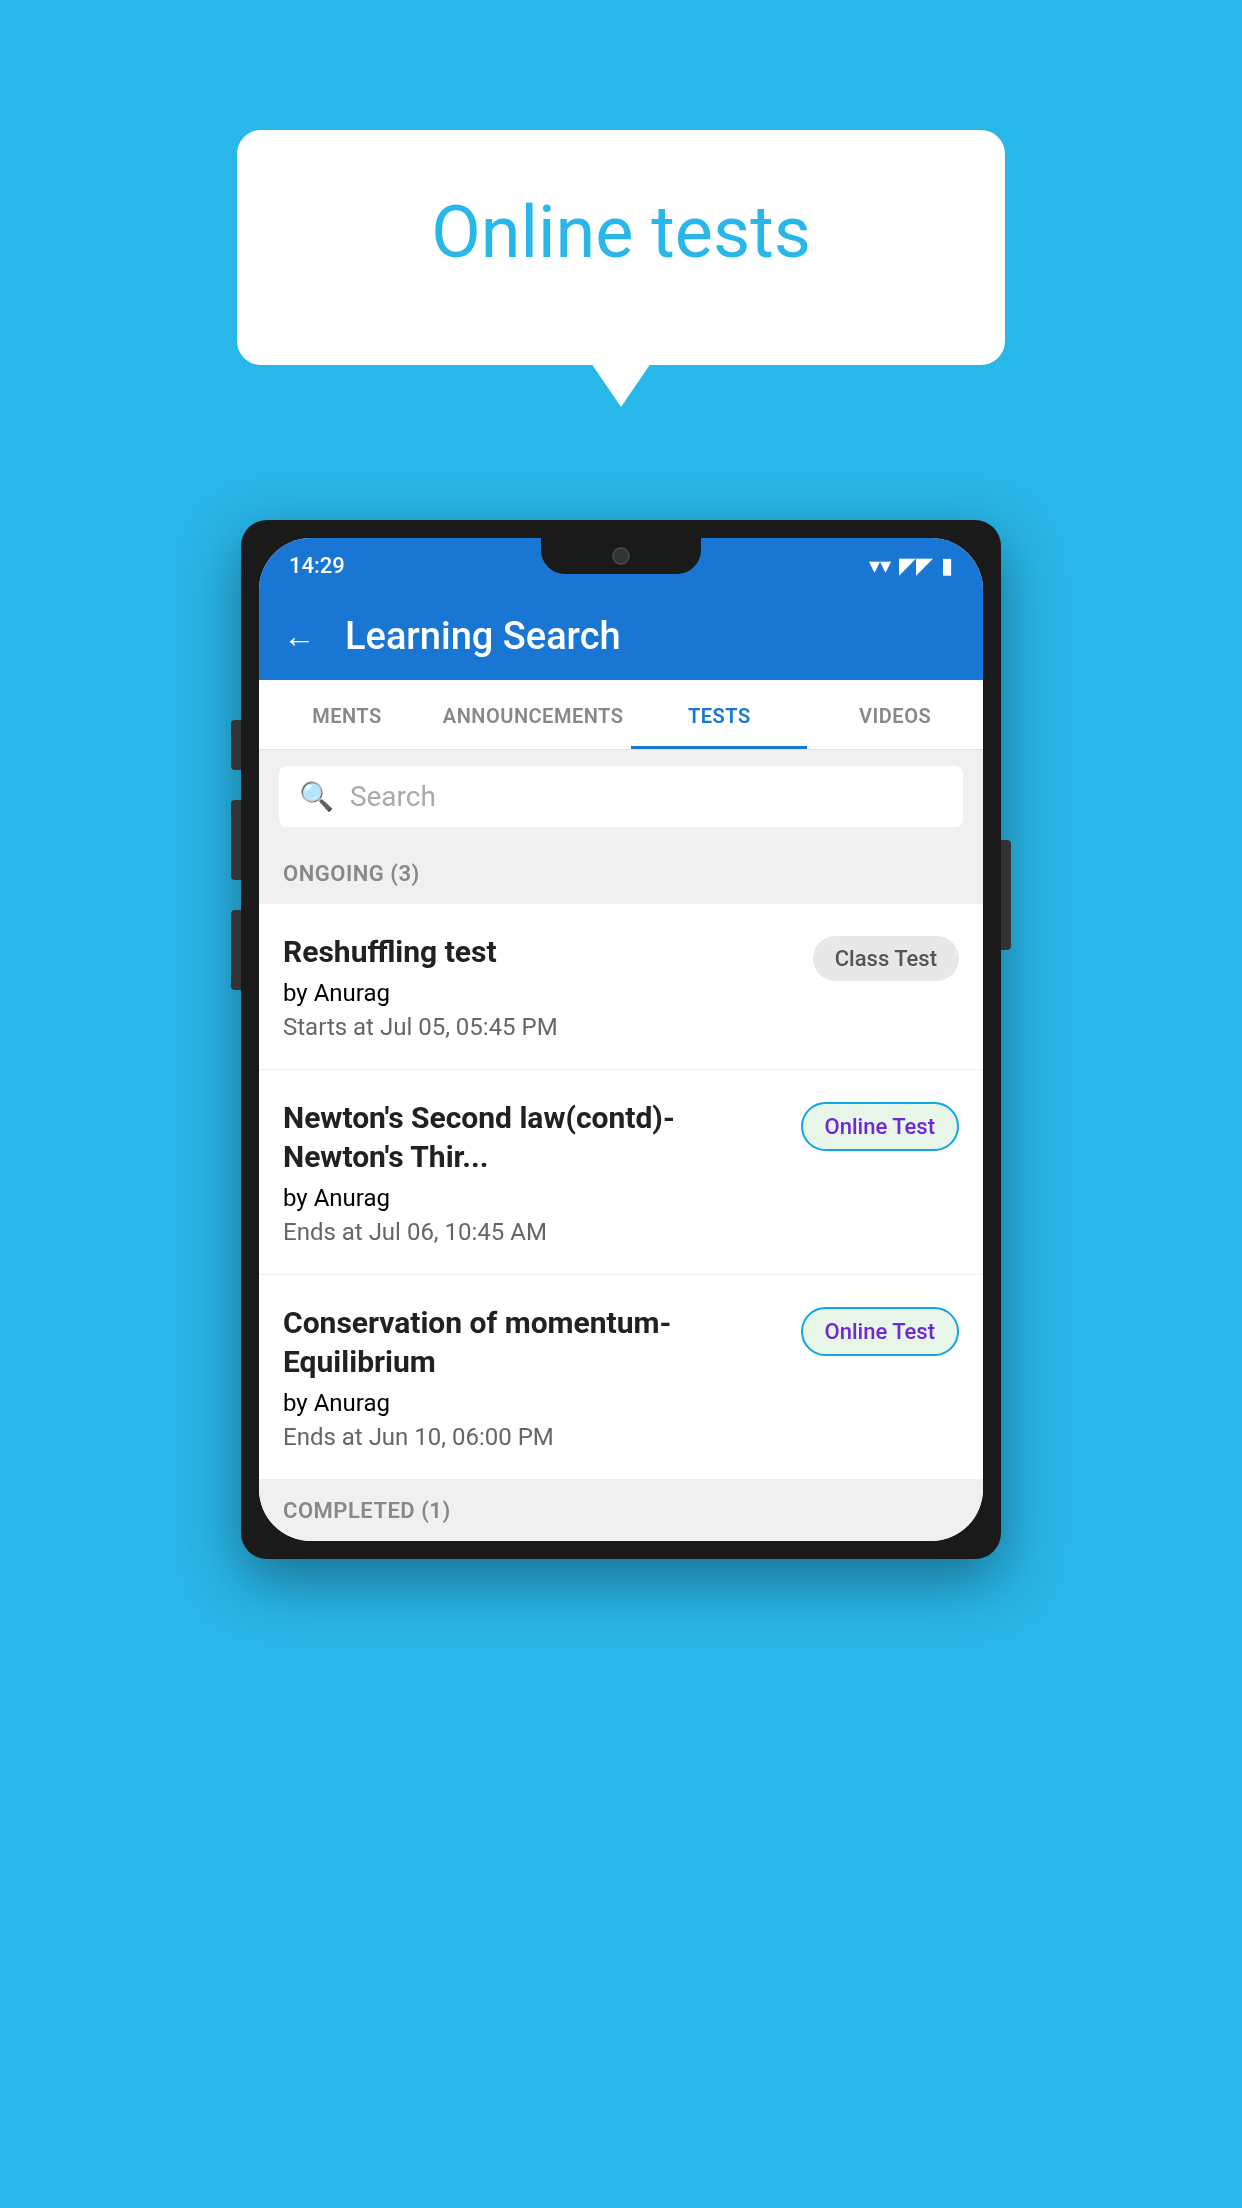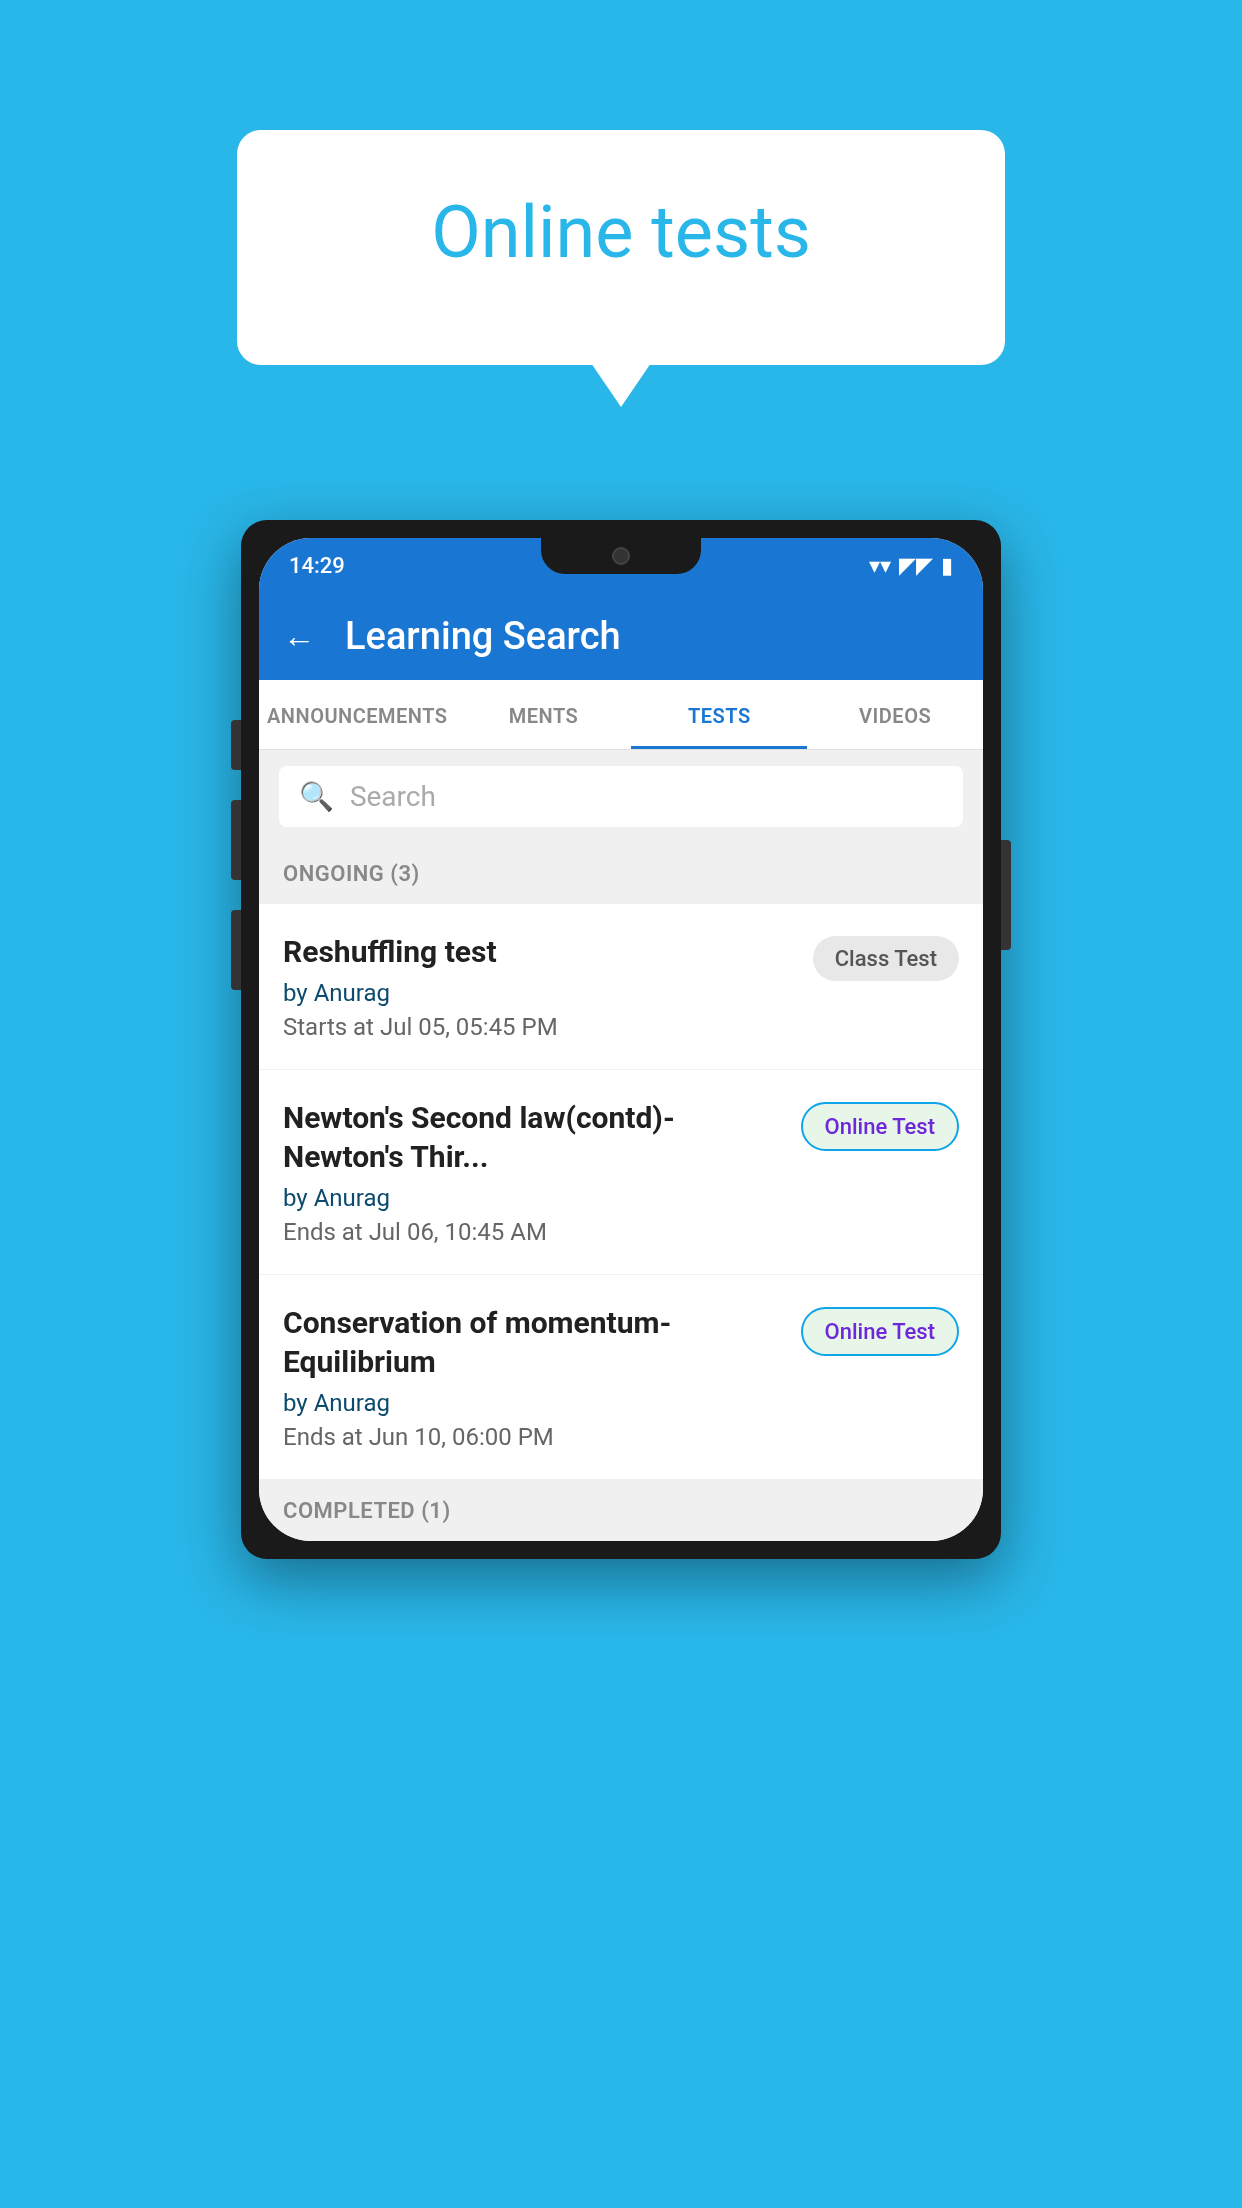--- a/index.html
+++ b/index.html
@@ -261,21 +261,21 @@
     .test-name {
       font-size: 30px;
       font-weight: 700;
       color: #212121;
       margin-bottom: 8px;
       line-height: 1.3;
     }
 
     .test-author {
       font-size: 24px;
-      color: #0c4a6e;
+      color: #000000;
       margin-bottom: 6px;
     }
 
     .test-date {
       font-size: 24px;
       color: #666;
     }
 
     .test-badge {
       padding: 10px 22px;
@@ -342,24 +342,24 @@
         </div>
       </div>
 
       <div class="app-bar">
         <span class="back-arrow">←</span>
         <span class="app-title">Learning Search</span>
       </div>
 
       <div class="tabs-bar">
         <div class="tab-item">
+          <span>MENTS</span>
+        </div>
+        <div class="tab-item">
           <span>ANNOUNCEMENTS</span>
-        </div>
-        <div class="tab-item">
-          <span>MENTS</span>
         </div>
         <div class="tab-item active">
           <span>TESTS</span>
         </div>
         <div class="tab-item">
           <span>VIDEOS</span>
         </div>
       </div>
 
       <div class="search-container">

